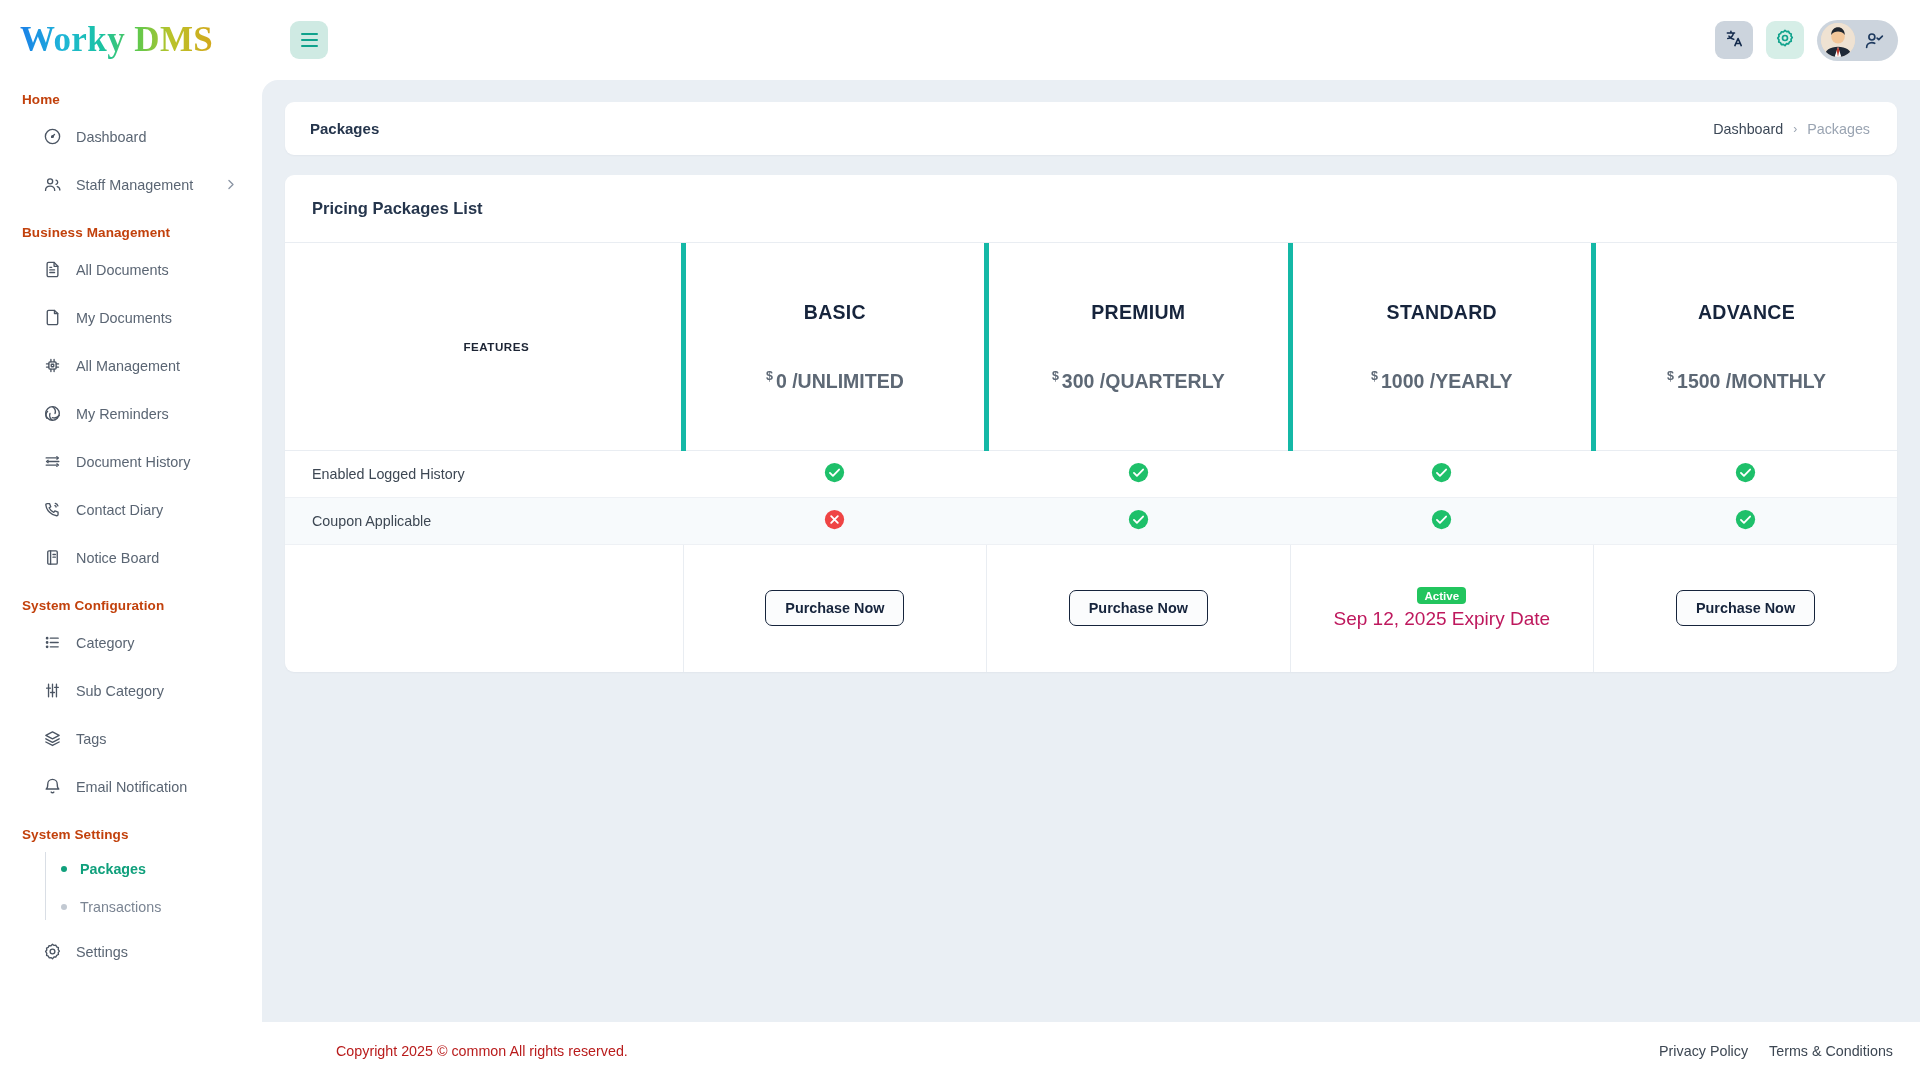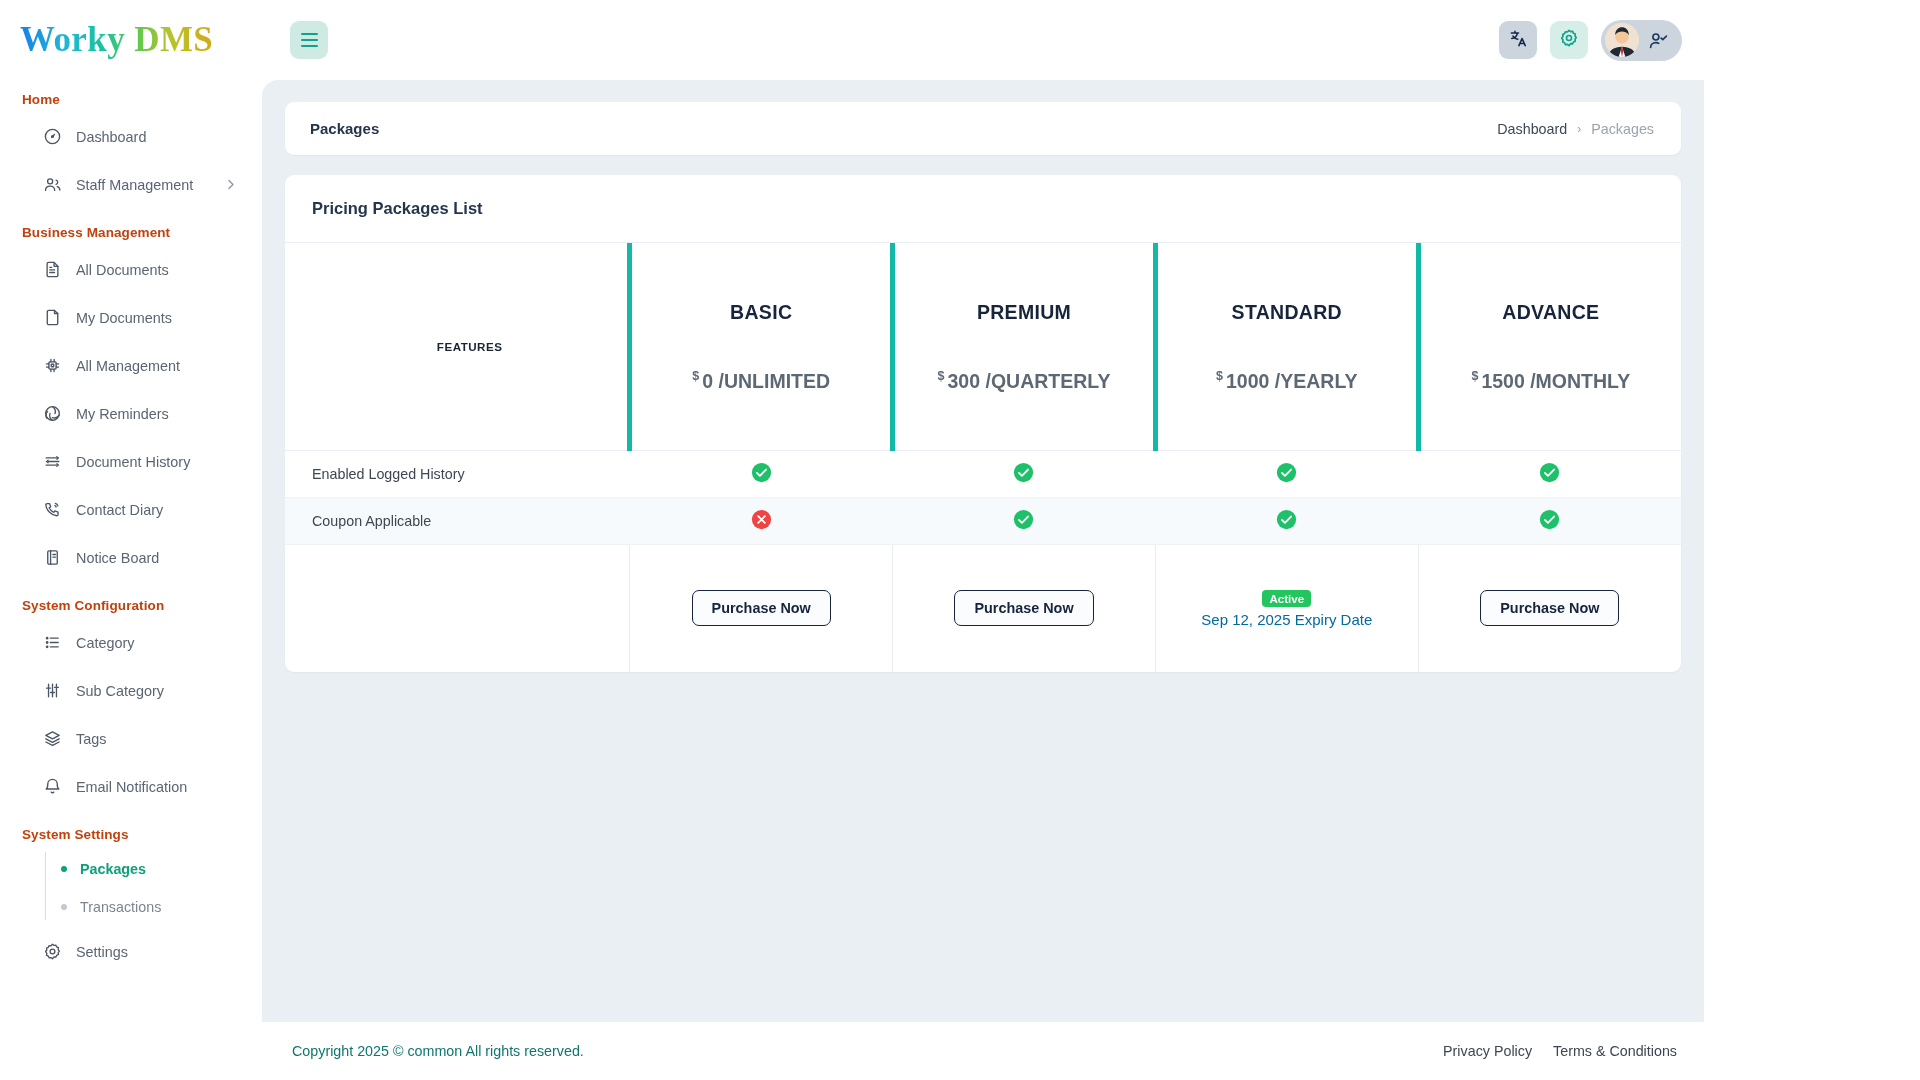--- a/index.html
+++ b/index.html
@@ -2,21 +2,21 @@
 <html><head>
 <meta charset="utf-8">
 <style>
   * { box-sizing: border-box; margin: 0; padding: 0; }
   html, body {
     width: 1920px; height: 1080px;
     font-family: "Liberation Sans", sans-serif;
     background: #ffffff;
     overflow: hidden;
   }
-  .app { display: flex; width: 1704px; height: 1080px; position: relative; }
+  .app { display: flex; width: 1920px; height: 1080px; position: relative; }
 
   
   .sidebar {
     width: 262px; height: 1080px; background: #ffffff;
     display: flex; flex-direction: column; flex: 0 0 262px;
     position: relative; z-index: 5;
   }
   .brand {
     height: 80px; display: flex; align-items: center;
     padding-left: 20px; position: relative;
@@ -140,27 +140,27 @@
   .btn-purchase {
     display: inline-block; background: #fbfcfd; border: 1px solid #16243c;
     color: #16243c; font-size: 14.4px; font-weight: 700;
     padding: 9px 19px; border-radius: 7px; cursor: pointer;
     font-family: "Liberation Sans", sans-serif;
   }
   .active-badge {
     display: inline-block; background: #22c55e; color: #ffffff;
     font-size: 11.6px; font-weight: 700; padding: 2px 7px; border-radius: 4px;
   }
-  .expiry { font-size: 15px; color: #0369a1; margin-top: 4px; white-space: nowrap; }
+  .expiry { font-size: 19px; color: #be185d; margin-top: 4px; white-space: nowrap; }
 
   .footer {
     height: 58px; flex: 0 0 58px; background: #ffffff;
     display: flex; align-items: center; padding: 0 27px 0 30px;
   }
-  .footer-left { font-size: 14.3px; color: #0f766e; }
+  .footer-left { font-size: 14.3px; color: #b91c1c; margin-left: 44px; }
   .footer-right { margin-left: auto; display: flex; gap: 21px; }
   .footer-link { font-size: 14.3px; color: #3d4753; cursor: pointer; }
 </style>
 </head>
 <body>
 
 <div class="app">
 
   <aside class="sidebar">
     <div class="brand">

